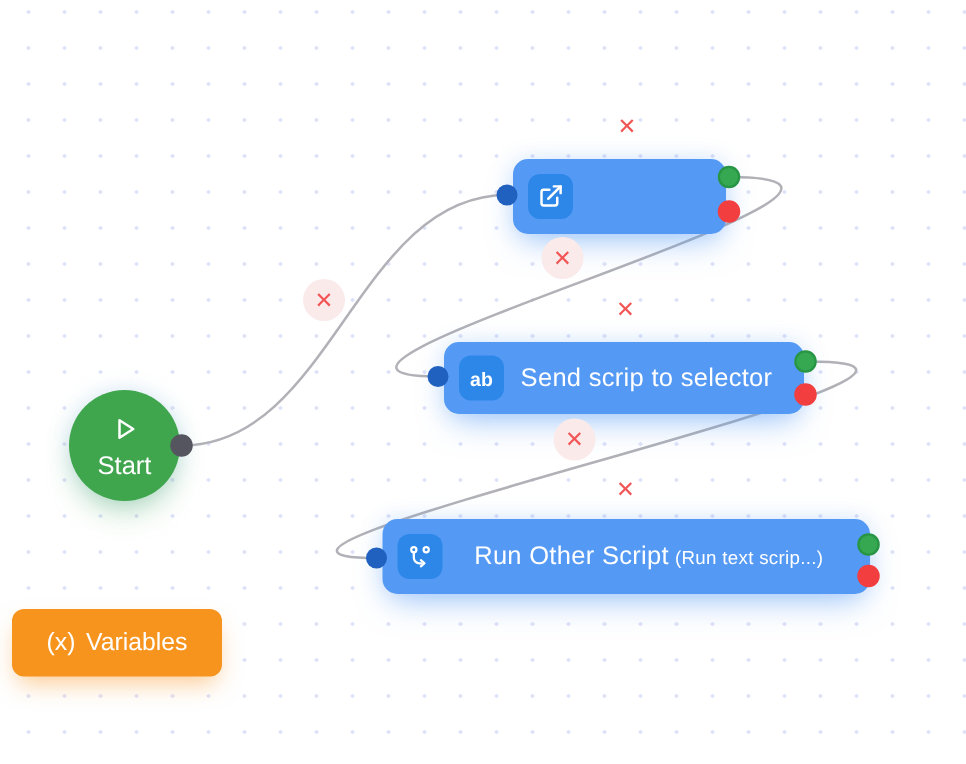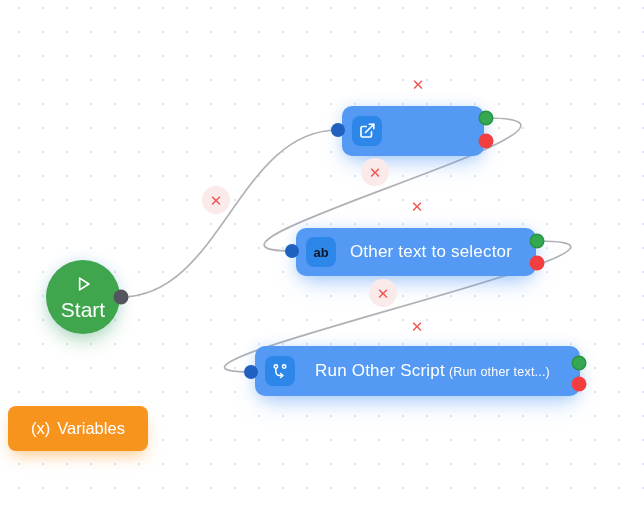--- a/index.html
+++ b/index.html
@@ -22,35 +22,35 @@
     position:absolute;display:flex;align-items:center;
     background:#5499f4;border-radius:10px;color:#fff;
     box-shadow:0 10px 22px -6px rgba(84,153,244,.5), 0 0 14px rgba(84,153,244,.22);
     padding:0 10px;box-sizing:border-box;
   }
   .badge{
     flex:0 0 auto;width:30px;height:30px;border-radius:8px;background:#2d87e9;
     display:flex;align-items:center;justify-content:center;
   }
   .badge svg{display:block;}
-  .badge .abtxt{font-size:13px;font-weight:bold;color:#0f172a;line-height:1;}
+  .badge .abtxt{font-size:13px;font-weight:bold;color:#ffffff;line-height:1;}
   .blabel{
     flex:1;text-align:center;font-size:17px;color:#fff;white-space:nowrap;
     letter-spacing:.2px;
   }
   .sublabel{font-size:12.5px;margin-left:4px;}
 
   
   .start-node{
     position:absolute;left:46px;top:260px;width:74px;height:74px;border-radius:50%;
     background:#3fa64e;color:#fff;display:flex;flex-direction:column;
     align-items:center;justify-content:center;gap:1px;
     box-shadow:0 10px 22px -6px rgba(63,166,78,.45), 0 0 14px rgba(120,170,240,.25);
   }
-  .start-node .slabel{font-size:21px;line-height:1;}
+  .start-node .slabel{font-size:17px;line-height:1;}
 
   
   .port{position:absolute;border-radius:50%;transform:translate(-50%,-50%);}
   .port.in{width:14px;height:14px;background:#2060bf;}
   .port.ok{width:15px;height:15px;background:#36a852;box-shadow:inset 0 0 0 1.5px rgba(0,90,30,.25);}
   .port.err{width:15px;height:15px;background:#f23e3e;}
   .port.gray{width:15px;height:15px;background:#55555f;}
 
   
   .xdel{
@@ -101,36 +101,36 @@
     </span>
   </div>
   <span class="port in" style="left:338px;top:130px;"></span>
   <span class="port ok" style="left:486px;top:118px;"></span>
   <span class="port err" style="left:486px;top:141px;"></span>
 
   <div class="block" style="left:296px;top:228px;width:240px;height:48px;">
     <span class="badge">
       <span class="abtxt">ab</span>
     </span>
-    <span class="blabel">Other text to selector</span>
+    <span class="blabel">Send scrip to selector</span>
   </div>
   <span class="port in" style="left:292px;top:251px;"></span>
   <span class="port ok" style="left:537px;top:241px;"></span>
   <span class="port err" style="left:537px;top:263px;"></span>
 
   <div class="block" style="left:255px;top:346px;width:325px;height:50px;">
     <span class="badge">
       <svg width="18" height="18" viewBox="0 0 24 24" fill="none" stroke="#ffffff" stroke-width="2" stroke-linecap="round" stroke-linejoin="round">
         <circle cx="6.5" cy="6" r="2.3"></circle>
         <circle cx="17.5" cy="6" r="2.3"></circle>
         <path d="M6.5 8.5 V13 a5 5 0 0 0 5 5 h2"></path>
         <path d="M12.8 15.3 L16 18 l-3.2 2.7"></path>
       </svg>
     </span>
-    <span class="blabel"><span>Run Other Script</span><span class="sublabel">(Run other text...)</span></span>
+    <span class="blabel"><span>Run Other Script</span><span class="sublabel">(Run text scrip...)</span></span>
   </div>
   <span class="port in" style="left:251px;top:372px;"></span>
   <span class="port ok" style="left:579px;top:363px;"></span>
   <span class="port err" style="left:579px;top:384px;"></span>
 
   <div class="xdel halo" style="left:216px;top:200px;">
       <span>✕</span>
     </div>
   <div class="xdel halo" style="left:375px;top:172px;">
       <span>✕</span>

